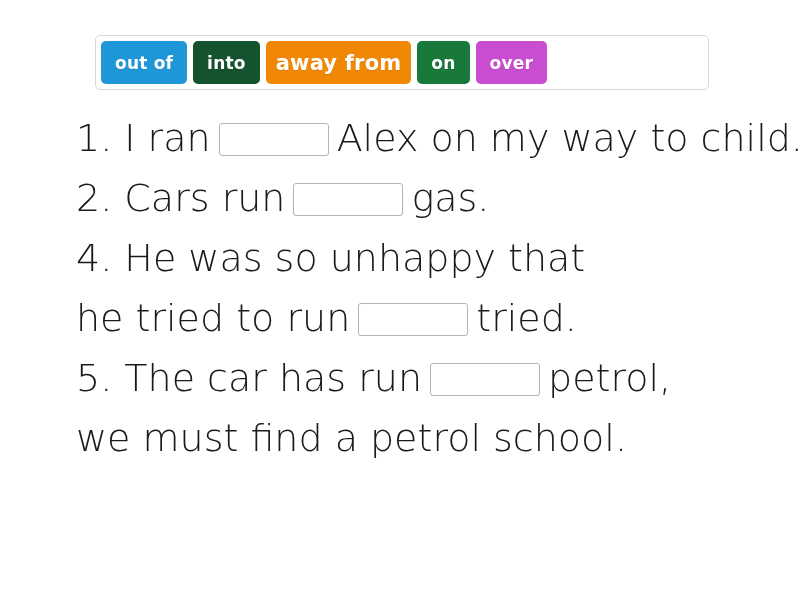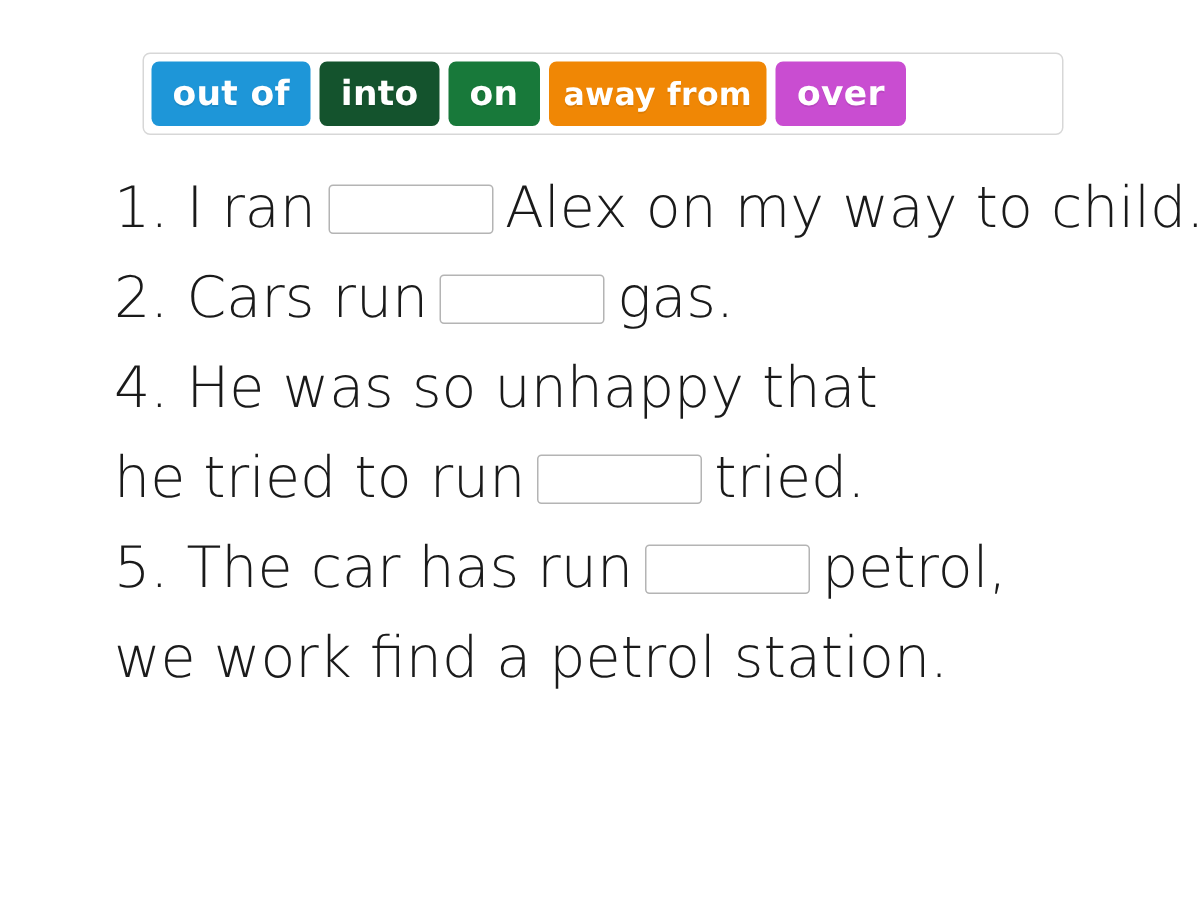--- a/index.html
+++ b/index.html
@@ -32,21 +32,21 @@
     padding: 0 5px;
     gap: 6px;
   }
   .chip {
     height: 43px;
     border-radius: 5px;
     display: flex;
     align-items: center;
     justify-content: center;
     color: #ffffff;
-    font-size: 23px;
+    font-size: 17px;
     font-weight: bold;
     letter-spacing: 0.2px;
     box-sizing: border-box;
     padding: 12px 14px;
     white-space: nowrap;
     cursor: pointer;
     user-select: none;
     text-shadow: 0 1px 0 rgba(0,0,0,0.08);
   }
   .chip.chip-sm { font-size: 21px; padding: 0 10px; }
@@ -86,25 +86,25 @@
     position: relative;
     top: 1px;
   }
 </style>
 </head>
 <body>
 
 <div id="word-bank">
     <div class="chip" style="background: rgb(30, 150, 216);">out of</div>
     <div class="chip" style="background: #14532d;">into</div>
+    <div class="chip chip-sm" style="background: rgb(240, 135, 5);">away from</div>
     <div class="chip" style="background: rgb(24, 121, 58);">on</div>
-    <div class="chip chip-sm" style="background: rgb(240, 135, 5);">away from</div>
     <div class="chip" style="background: rgb(201, 77, 209);">over</div>
   </div>
 
 <div id="sentences">
     <div class="line"><span class="txt">1. I ran</span><span class="blank" style="width: 110px;"></span><span class="txt">Alex on my way to child.</span></div>
     <div class="line"><span class="txt">2. Cars run</span><span class="blank" style="width: 110px;"></span><span class="txt">gas.</span></div>
     <div class="line"><span class="txt">4. He was so unhappy that</span></div>
     <div class="line"><span class="txt">he tried to run</span><span class="blank" style="width: 110px;"></span><span class="txt">tried.</span></div>
     <div class="line"><span class="txt">5. The car has run</span><span class="blank" style="width: 110px;"></span><span class="txt">petrol,</span></div>
-    <div class="line"><span class="txt">we work find a petrol station.</span></div>
+    <div class="line"><span class="txt">we must find a petrol school.</span></div>
   </div>
 
 </body></html>

